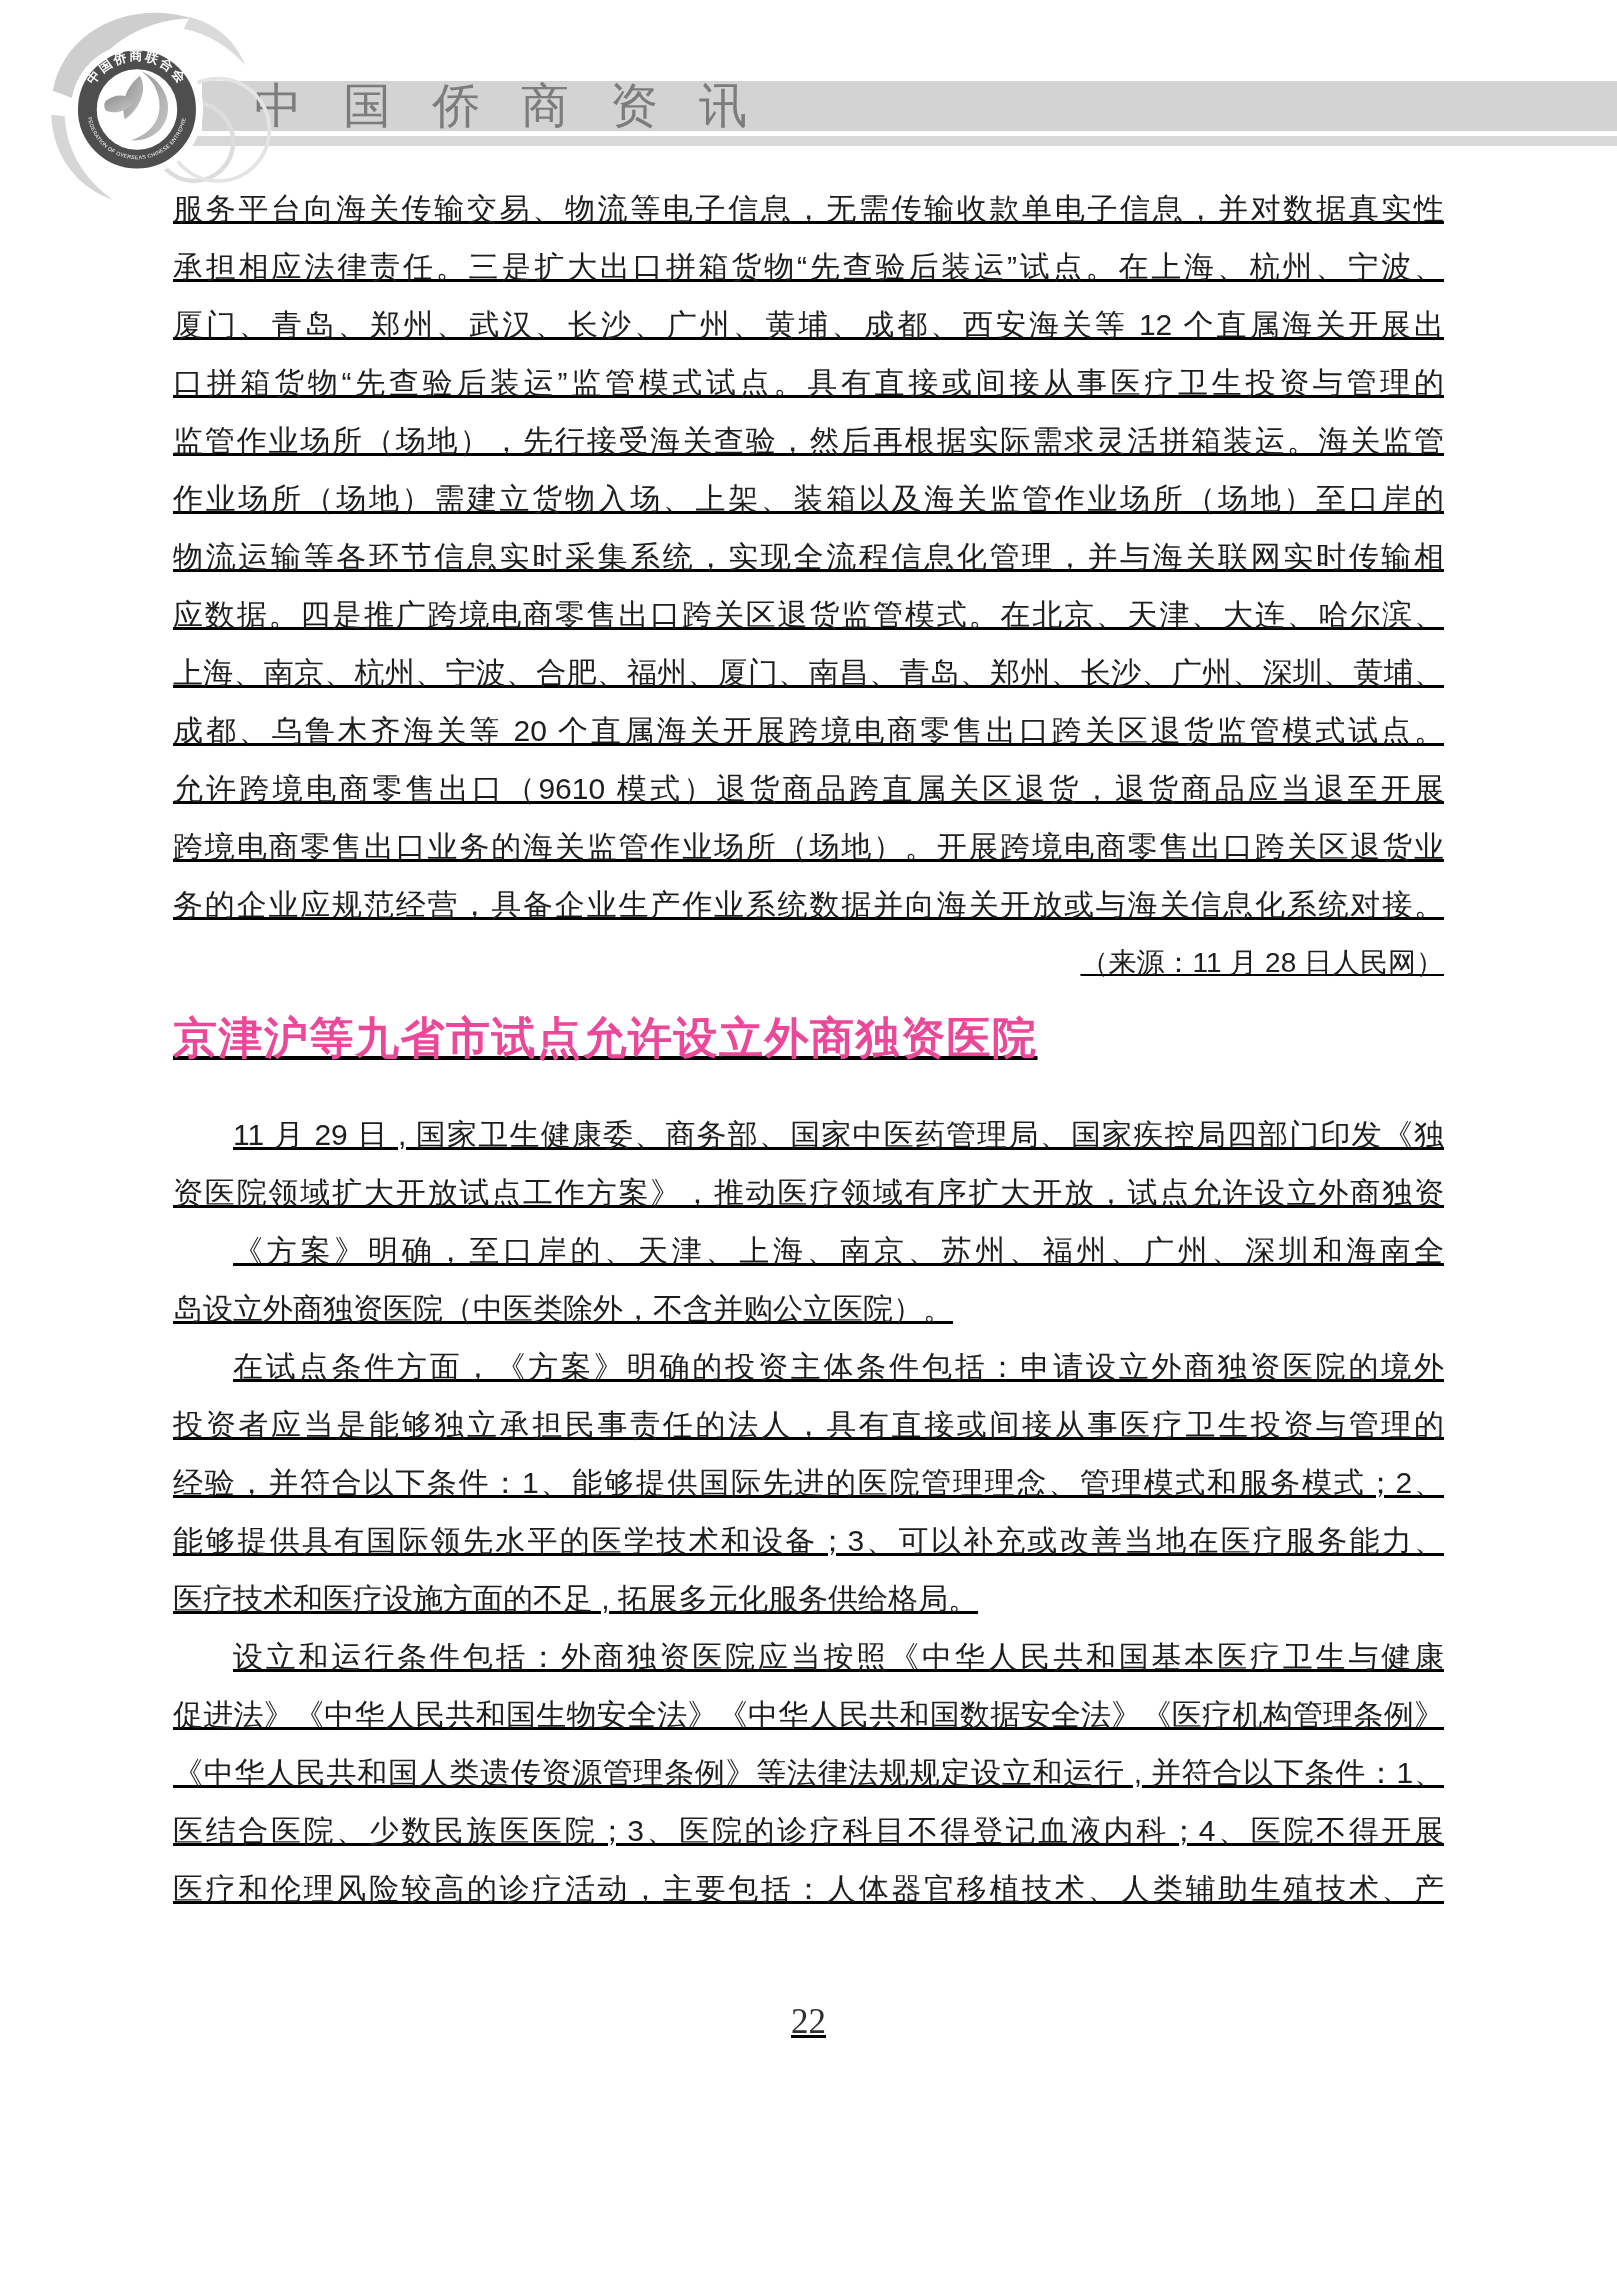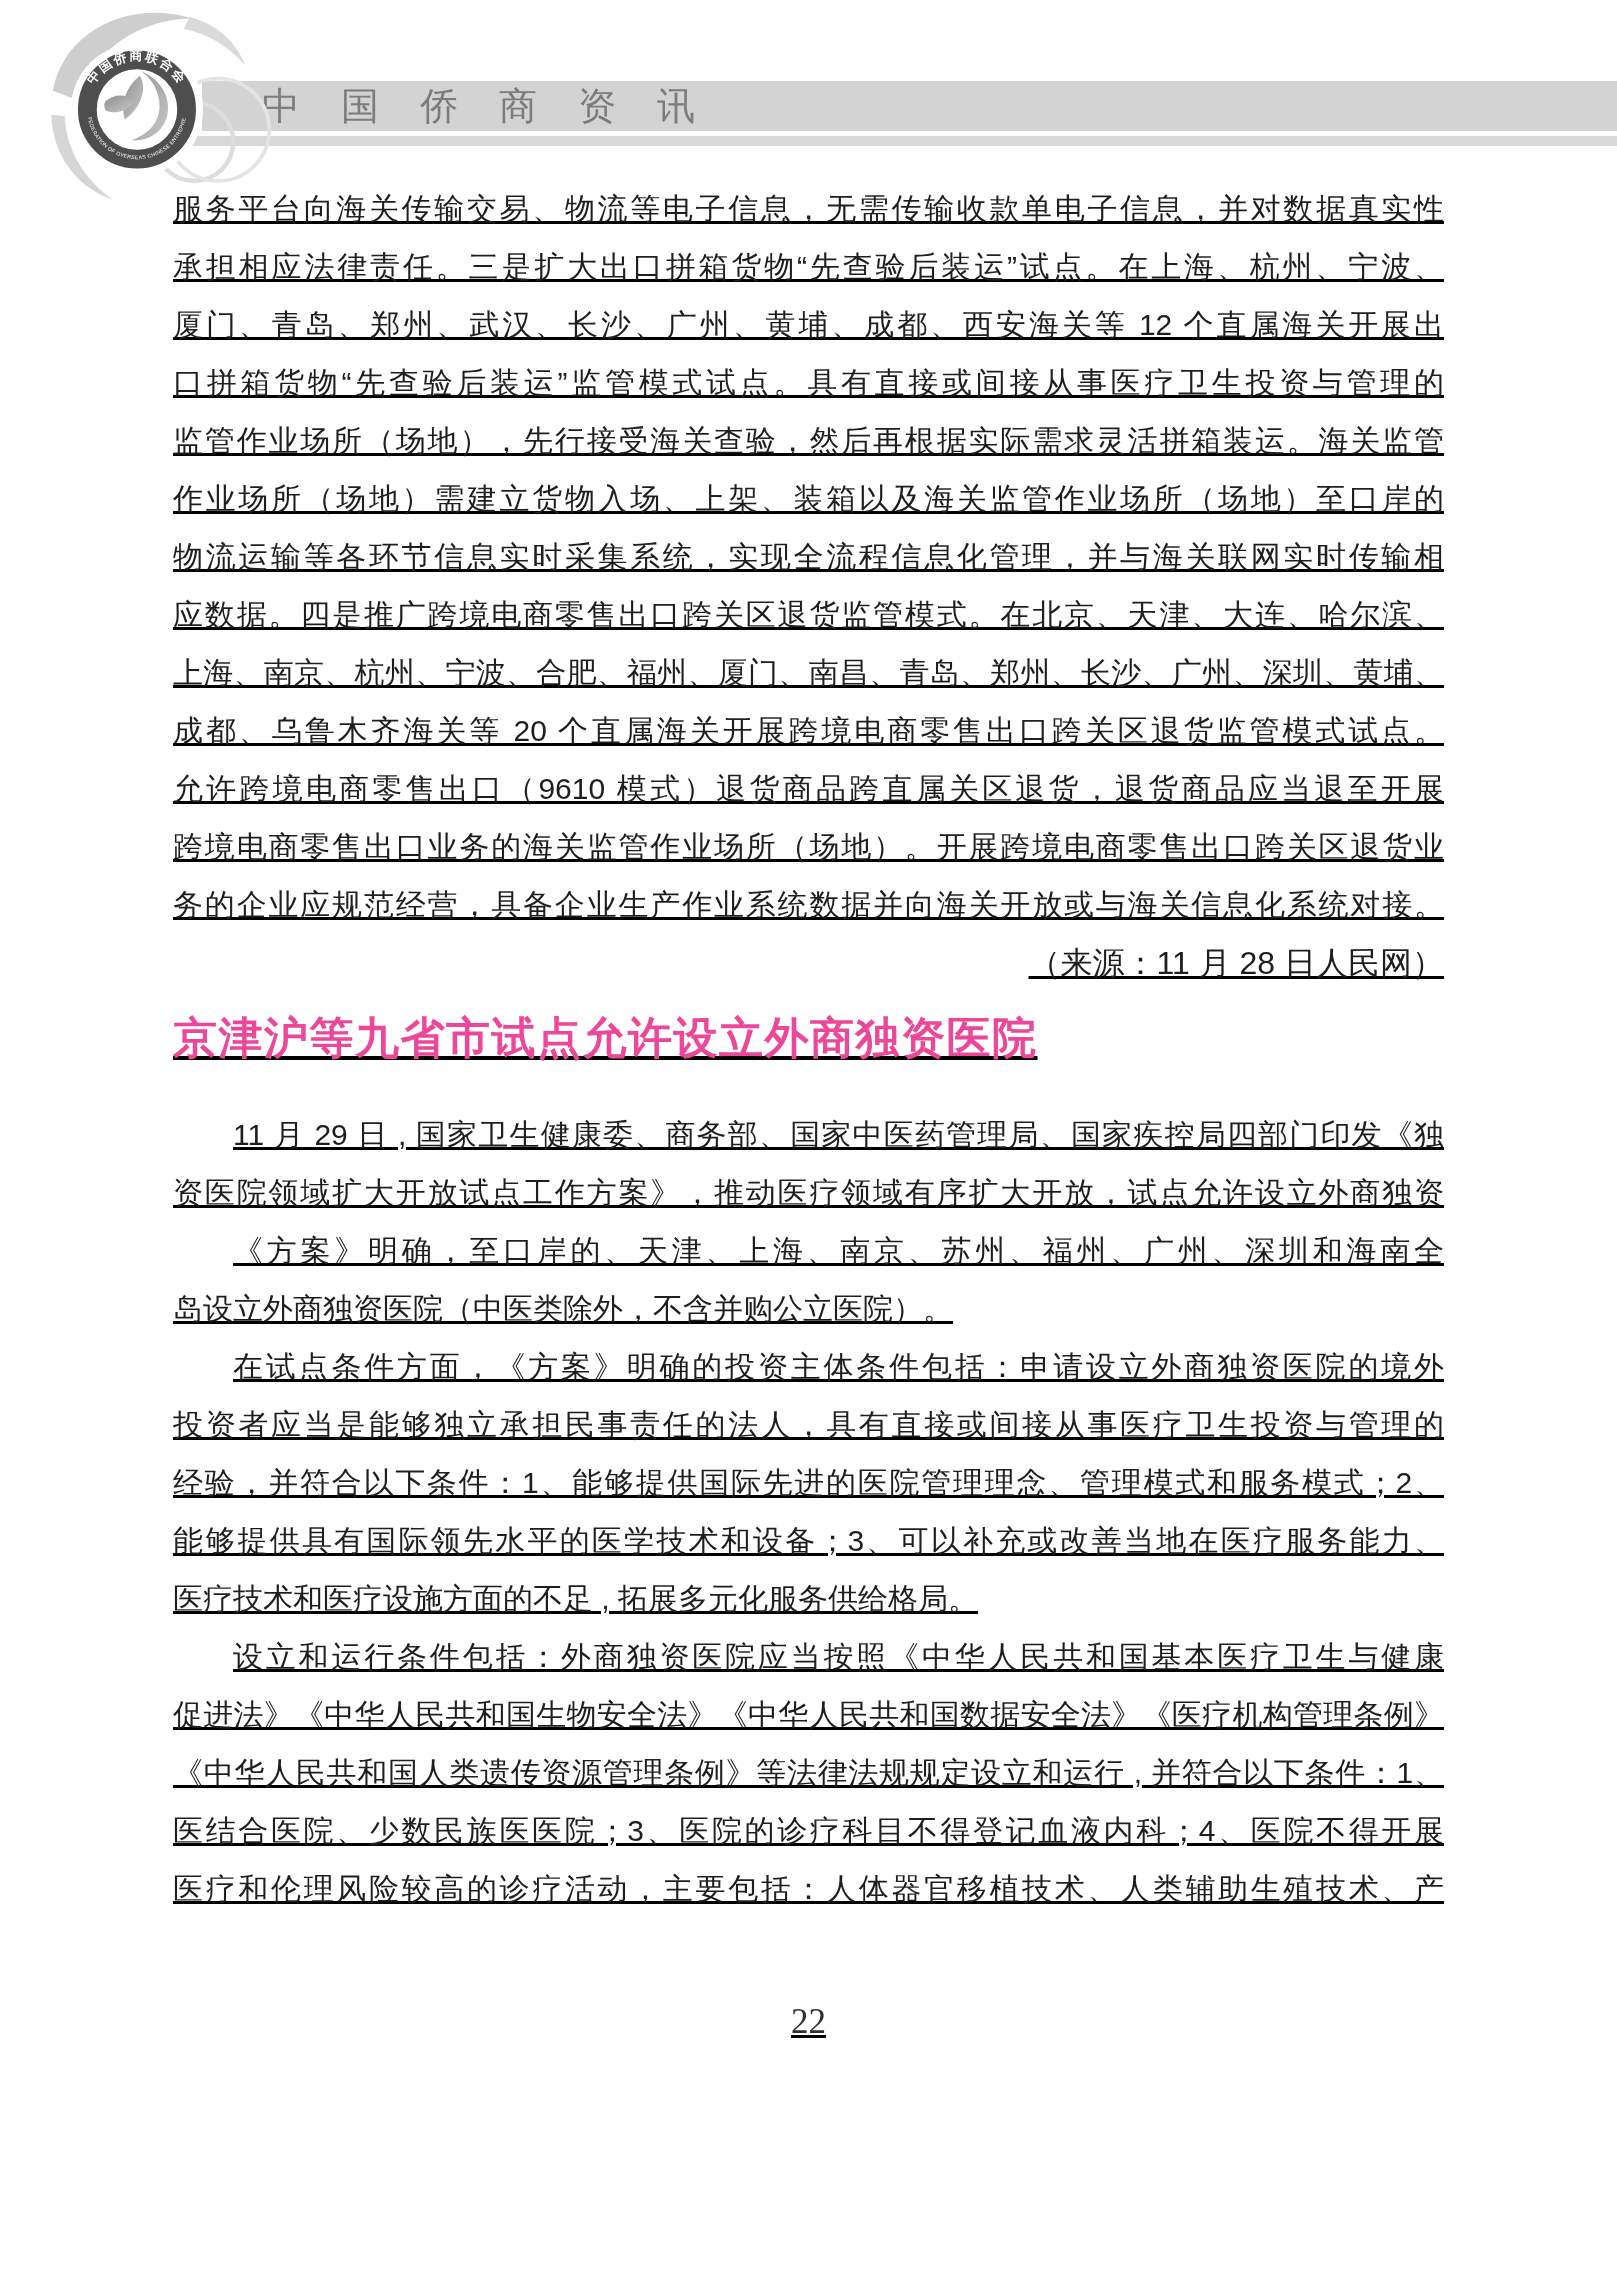--- a/index.html
+++ b/index.html
@@ -4,34 +4,34 @@
 <style>
   html,body{margin:0;padding:0;background:#ffffff;}
   .page{
     position:relative;width:1617px;height:2284px;background:#ffffff;overflow:hidden;
     font-family:"Liberation Sans","DejaVu Sans",sans-serif;
   }
   
   .band-main{position:absolute;left:202px;top:81px;right:0;height:50px;background:#d3d3d3;}
   .band-sub{position:absolute;left:190px;top:136px;right:0;height:9.8px;background:#d8d8d8;}
   .band-title{
-    position:absolute;left:262px;top:81px;height:50px;line-height:50px;
-    font-size:38px;letter-spacing:41px;color:#7c7c7c;font-weight:400;white-space:nowrap;
+    position:absolute;left:254px;top:81px;height:50px;line-height:50px;
+    font-size:48px;letter-spacing:41px;color:#7c7c7c;font-weight:400;white-space:nowrap;
   }
   .logo-svg{position:absolute;left:30px;top:1.5px;width:241px;height:200px;}
   
   .content{position:absolute;left:173px;top:180px;width:1271px;text-decoration:underline;}
   .tline{
     height:58px;line-height:58px;font-size:30px;color:#1e1e1e;
     text-align:justify;text-align-last:justify;overflow:hidden;
   }
   .tline.short{text-align-last:left;}
   .tline.indent{text-indent:2em;}
   .source-line{
-    height:58px;line-height:58px;font-size:32px;color:#1e1e1e;text-align:right;
+    height:58px;line-height:58px;font-size:28px;color:#1e1e1e;text-align:right;
   }
   .article-title{
     margin:16px 0 0 0;height:60px;line-height:60px;text-align:left;
     font-size:44px;font-weight:700;color:#ec4899;letter-spacing:1.5px;
   }
   .paras{margin-top:38px;}
   .page-number{
     margin-top:84px;text-align:center;
     font-family:"Liberation Serif","DejaVu Serif",serif;
     font-size:35px;color:#2e2e2e;

